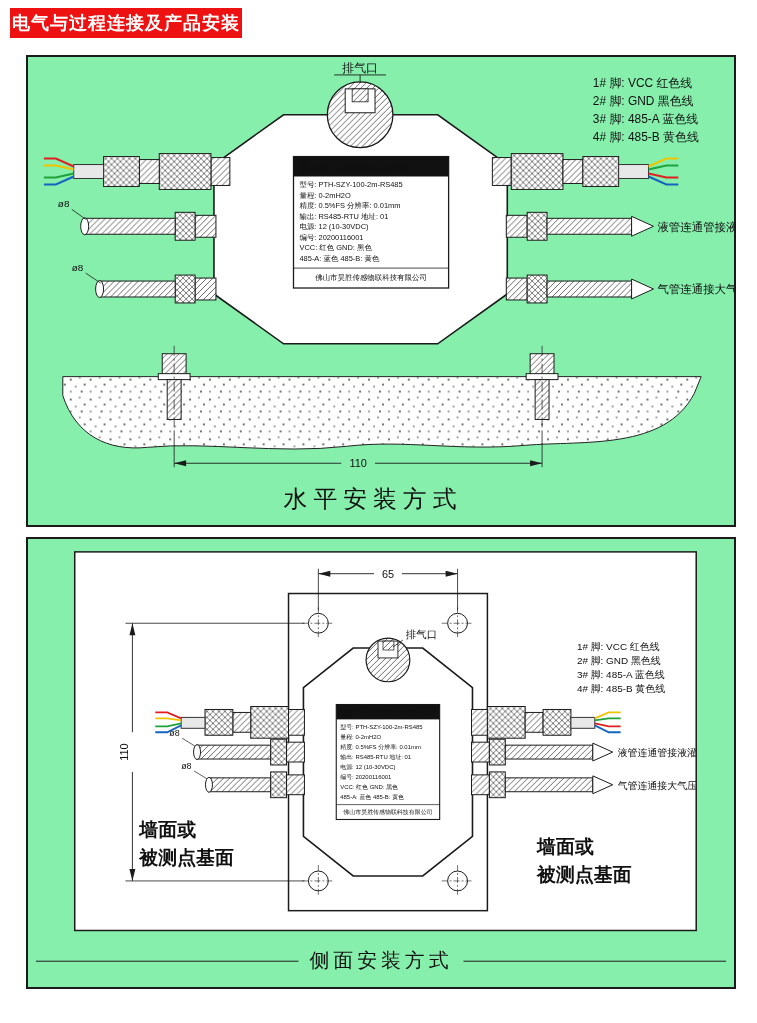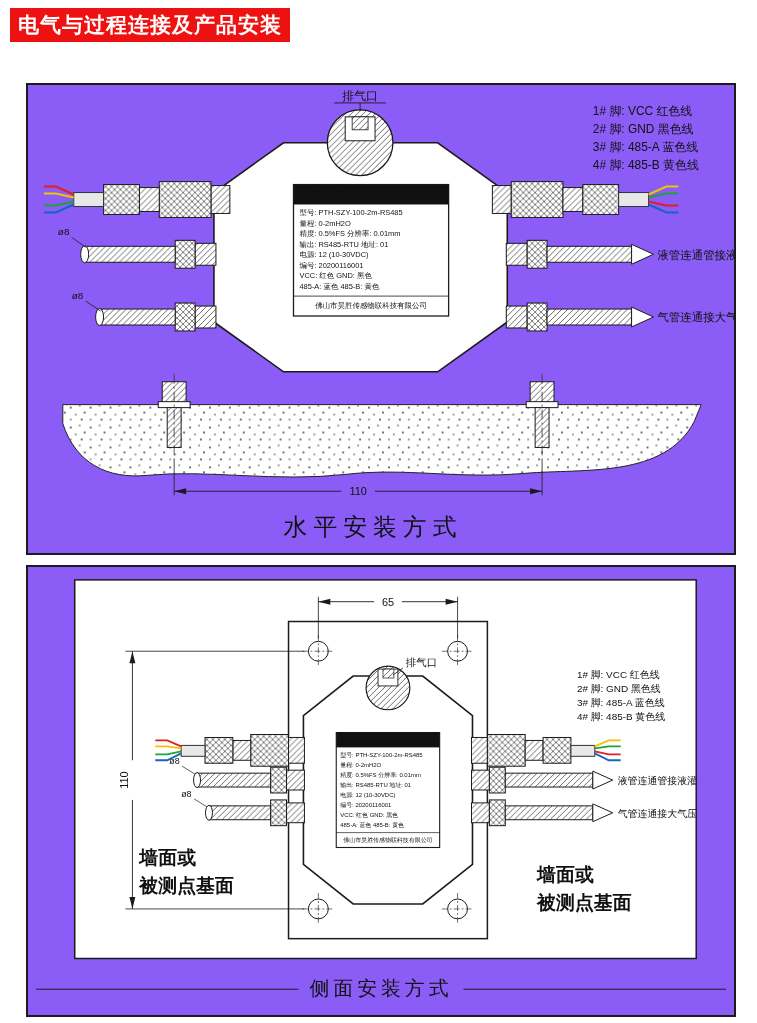--- a/index.html
+++ b/index.html
@@ -1,19 +1,19 @@
 <!DOCTYPE html>
 <html><head>
 <meta charset="utf-8">
 <style>
   html,body{margin:0;padding:0;background:#ffffff;}
   body{width:757px;height:1023px;position:relative;font-family:"Liberation Sans",sans-serif;color:#111;}
   .banner{position:absolute;left:10px;top:8px;background:#ee1111;color:#fff;
-          font-size:21px;font-weight:bold;padding:3px 8px;letter-spacing:1px;}
-  .panel{position:absolute;background:#8b5cf6;border:2px solid #1b1b1b;margin-top:28px;}
+          font-size:18px;font-weight:bold;padding:3px 2px;letter-spacing:1px;}
+  .panel{position:absolute;background:#86efac;border:2px solid #1b1b1b;}
   #panel1{left:26px;top:55px;width:706px;height:468px;}
   #panel2{left:26px;top:537px;width:706px;height:448px;}
   svg{display:block;}
   text{fill:#111;}
   .cad{font-family:"Liberation Sans",sans-serif;}
   .caption{font-family:"Liberation Serif",serif;letter-spacing:6px;font-size:24px;}
   .caption2{font-family:"Liberation Serif",serif;letter-spacing:4px;font-size:20px;}
   .wall{font-family:"Liberation Serif",serif;font-weight:bold;font-size:19px;}
   .pin{font-size:12px;}
   .pin2{font-size:10px;}

